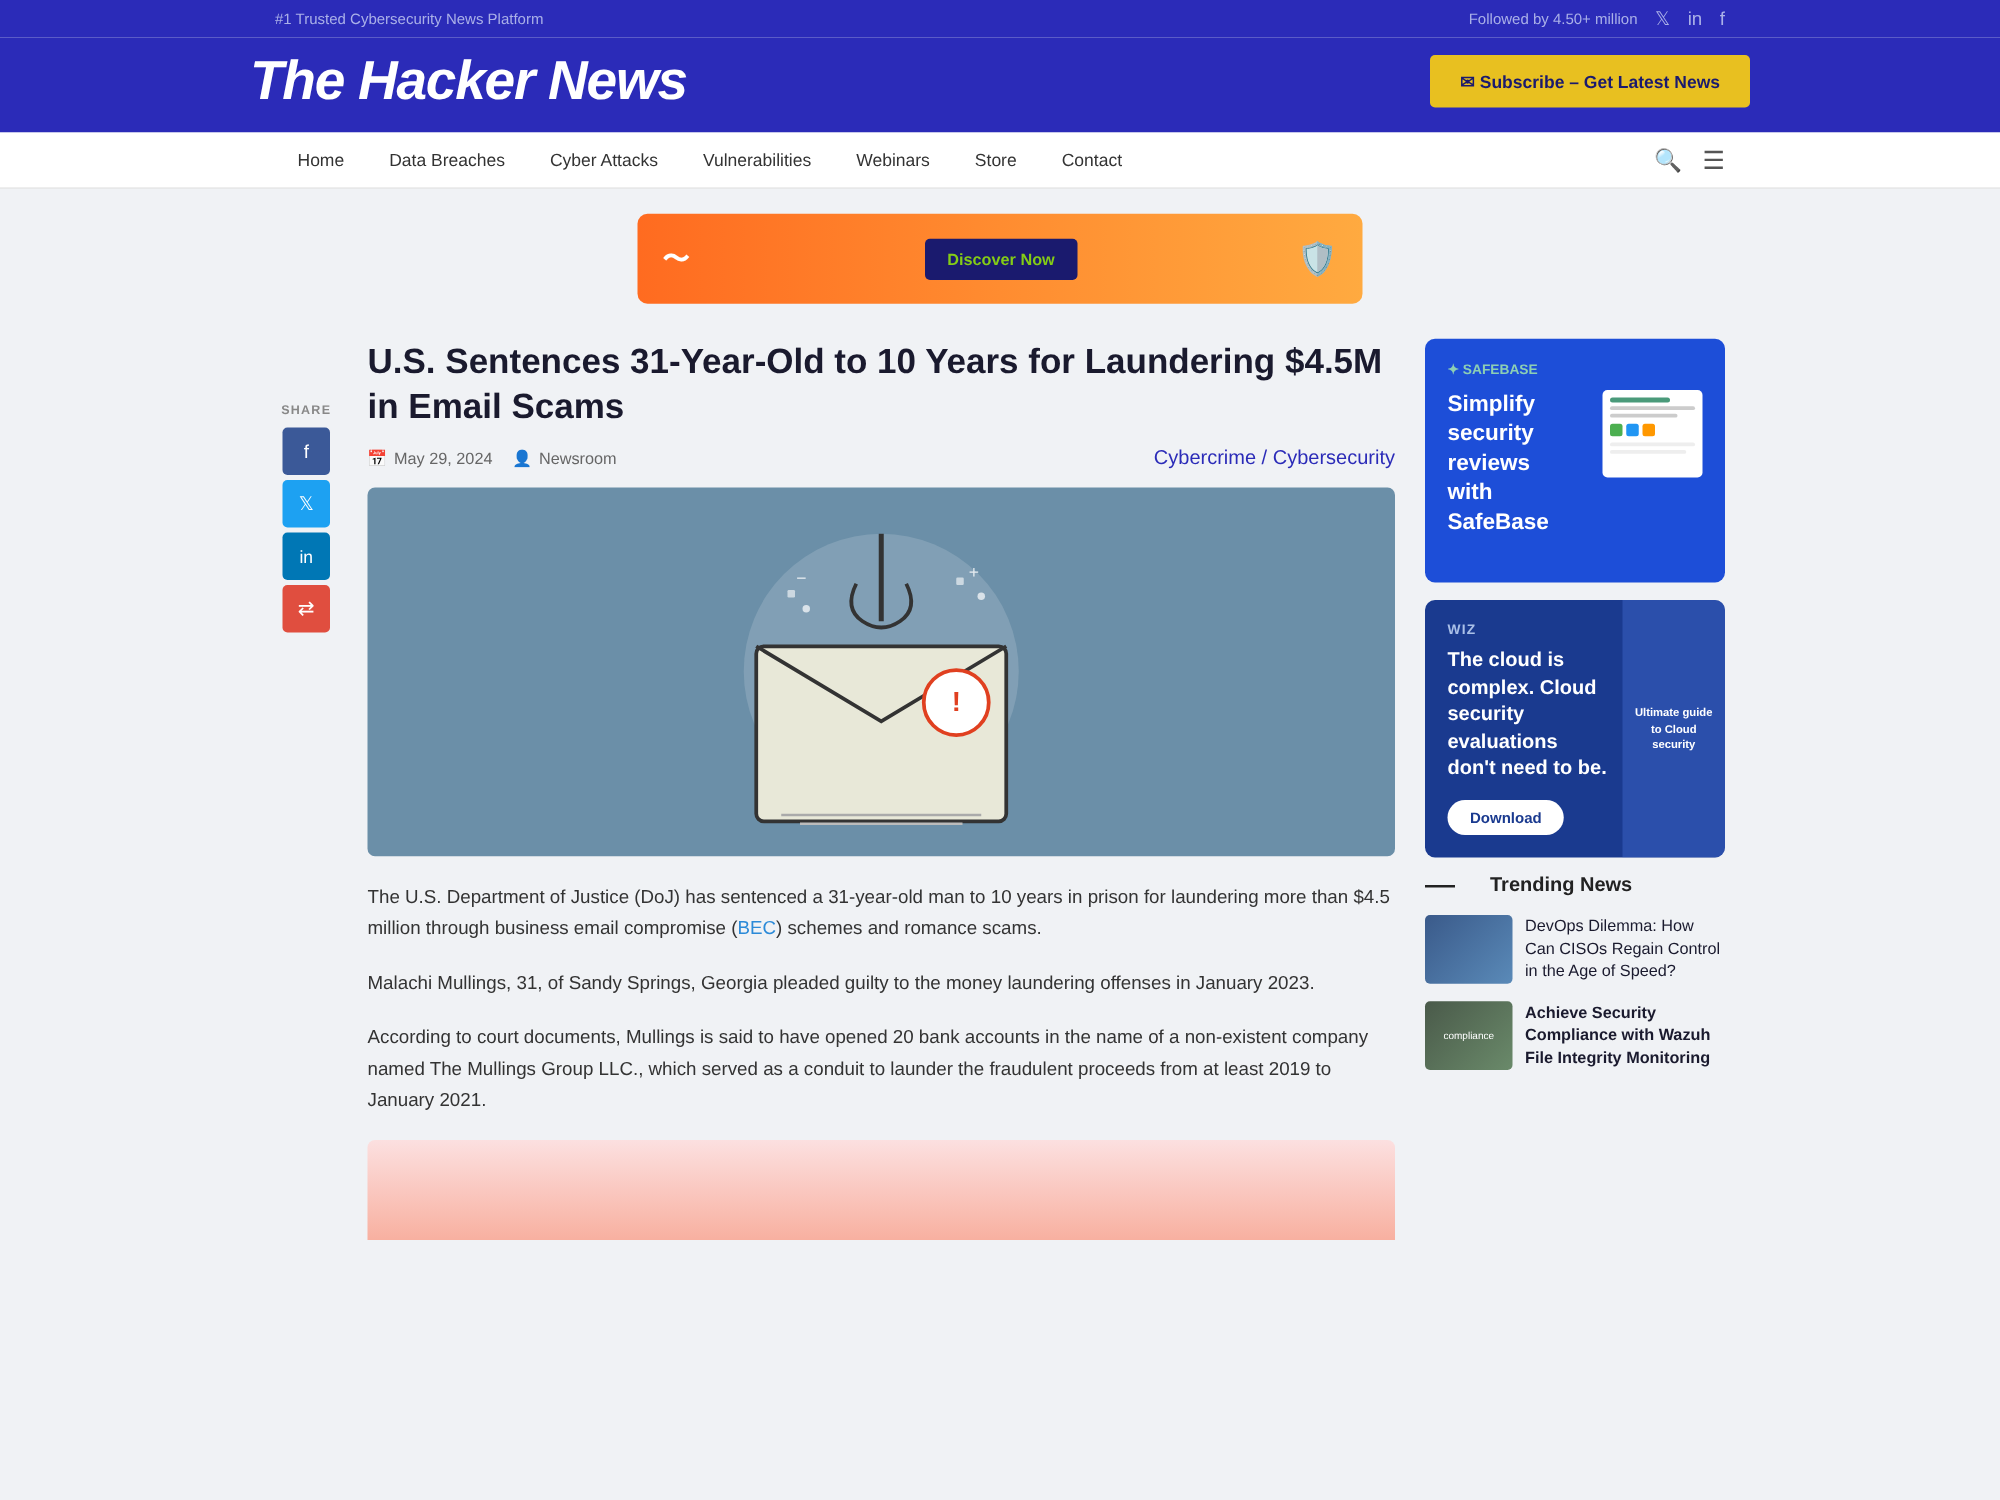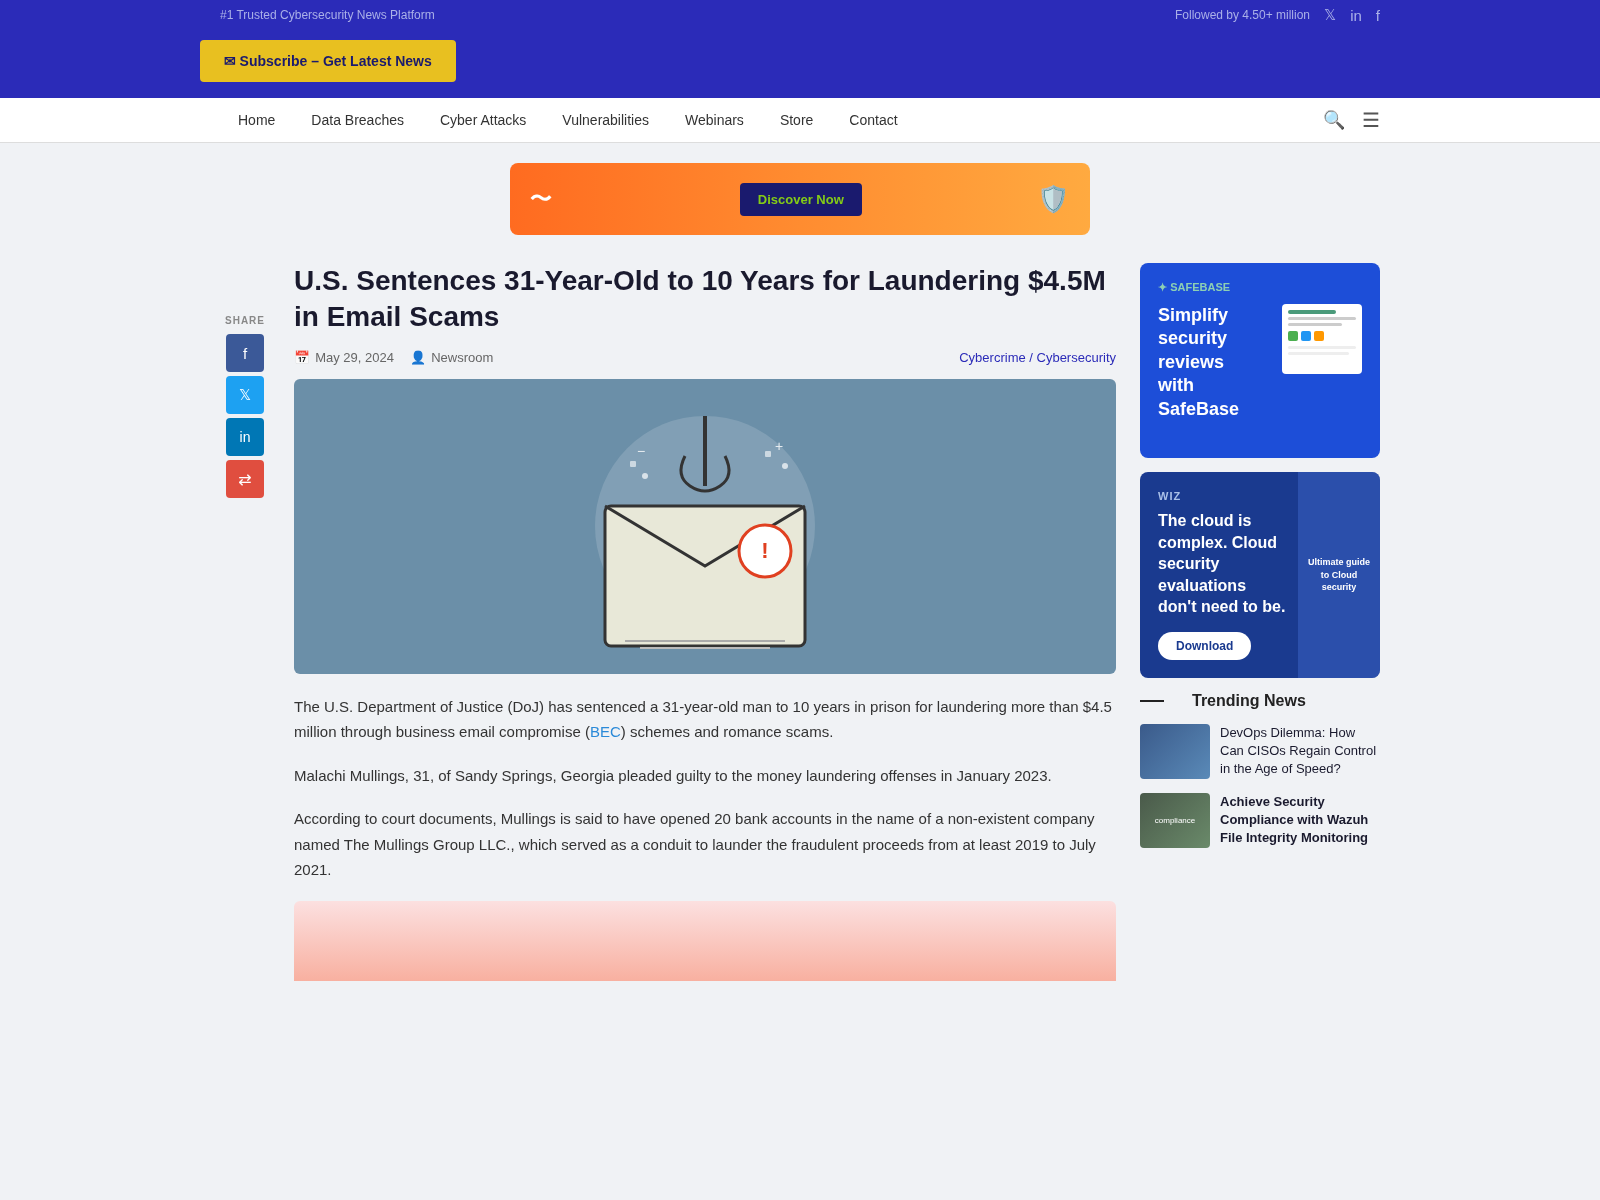--- a/index.html
+++ b/index.html
@@ -15,20 +15,21 @@
       <span style="color:#aab0e8;font-size:12px;">Followed by 4.50+ million</span>
       <span style="color:#aab0e8;font-size:15px;cursor:pointer;">𝕏</span>
       <span style="color:#aab0e8;font-size:15px;cursor:pointer;">in</span>
       <span style="color:#aab0e8;font-size:15px;cursor:pointer;">f</span>
     </div>
   </div>
 </div>
 
 <div style="background:#2b2bb8;padding:10px 20px 16px;">
   <div style="max-width:1200px;margin:0 auto;display:flex;align-items:center;justify-content:space-between;">
+    <span style="color:white;font-size:44px;font-weight:900;font-style:italic;letter-spacing:-1px;cursor:pointer;">The Hacker News</span>
     <button style="background:#e8c020;color:#1a1a6e;font-weight:bold;border:none;padding:13px 24px;border-radius:4px;cursor:pointer;font-size:14px;">✉ Subscribe – Get Latest News</button>
   </div>
 </div>
 
 <div style="background:white;border-bottom:1px solid #ddd;">
   <div style="max-width:1200px;margin:0 auto;display:flex;align-items:center;justify-content:space-between;padding:0 20px;">
     <div style="display:flex;">
       <a style="padding:14px 18px;color:#333;font-size:14px;text-decoration:none;cursor:pointer;">Home</a>
       <a style="padding:14px 18px;color:#333;font-size:14px;text-decoration:none;cursor:pointer;">Data Breaches</a>
       <a style="padding:14px 18px;color:#333;font-size:14px;text-decoration:none;cursor:pointer;">Cyber Attacks</a>
@@ -70,21 +71,21 @@
         <span style="display:flex;align-items:center;gap:5px;">
           <span style="font-size:13px;">📅</span>
           <span>May 29, 2024</span>
         </span>
         <span style="display:flex;align-items:center;gap:5px;">
           <span style="font-size:13px;">👤</span>
           <span>Newsroom</span>
         </span>
       </div>
       <div>
-        <a href="#" style="color:#2b2bb8;text-decoration:none;font-size:13px;">Cybercrime / Cybersecurity</a>
+        <a href="#" style="color:#2b2bb8;text-decoration:none;font-size:16px;">Cybercrime / Cybersecurity</a>
       </div>
     </div>
 
     <div style="width:100%;height:295px;background:#6b8fa8;border-radius:6px;margin-bottom:20px;display:flex;align-items:center;justify-content:center;overflow:hidden;">
       <svg viewBox="0 0 320 260" width="320" height="260" xmlns="http://www.w3.org/2000/svg">
 
         <circle cx="160" cy="130" r="110" fill="rgba(255,255,255,0.15)"></circle>
 
         <rect x="60" y="110" width="200" height="140" rx="6" fill="#e8e8d8" stroke="#333" stroke-width="3"></rect>
 
@@ -106,21 +107,21 @@
         <text x="92" y="60" font-size="14" fill="white" opacity="0.8">−</text>
         <text x="230" y="55" font-size="14" fill="white" opacity="0.8">+</text>
       </svg>
     </div>
 
     <div>
       <p style="margin-bottom:18px;line-height:1.7;color:#333;font-size:15px;">
         <span>The U.S. Department of Justice (DoJ) has sentenced a 31-year-old man to 10 years in prison for laundering more than $4.5 million through business email compromise (</span><a href="#" style="color:#2b8ad8;text-decoration:none;">BEC</a><span>) schemes and romance scams.</span>
       </p>
       <p style="margin-bottom:18px;line-height:1.7;color:#333;font-size:15px;">Malachi Mullings, 31, of Sandy Springs, Georgia pleaded guilty to the money laundering offenses in January 2023.</p>
-      <p style="margin-bottom:18px;line-height:1.7;color:#333;font-size:15px;">According to court documents, Mullings is said to have opened 20 bank accounts in the name of a non-existent company named The Mullings Group LLC., which served as a conduit to launder the fraudulent proceeds from at least 2019 to July 2021.</p>
+      <p style="margin-bottom:18px;line-height:1.7;color:#333;font-size:15px;">According to court documents, Mullings is said to have opened 20 bank accounts in the name of a non-existent company named The Mullings Group LLC., which served as a conduit to launder the fraudulent proceeds from at least 2019 to January 2021.</p>
     </div>
 
     <div style="width:100%;height:80px;background:linear-gradient(to bottom,#fce0e0,#f8b0a0);border-radius:6px 6px 0 0;margin-top:4px;"></div>
   </div>
 
   <div style="width:240px;flex-shrink:0;">
 
     <div style="background:#1d4ed8;border-radius:8px;padding:18px;color:white;margin-bottom:14px;min-height:195px;cursor:pointer;">
       <div style="font-size:11px;color:#8dcfb4;font-weight:bold;margin-bottom:10px;">✦ SAFEBASE</div>
       <div style="display:flex;gap:25px;align-items:flex-start;">

